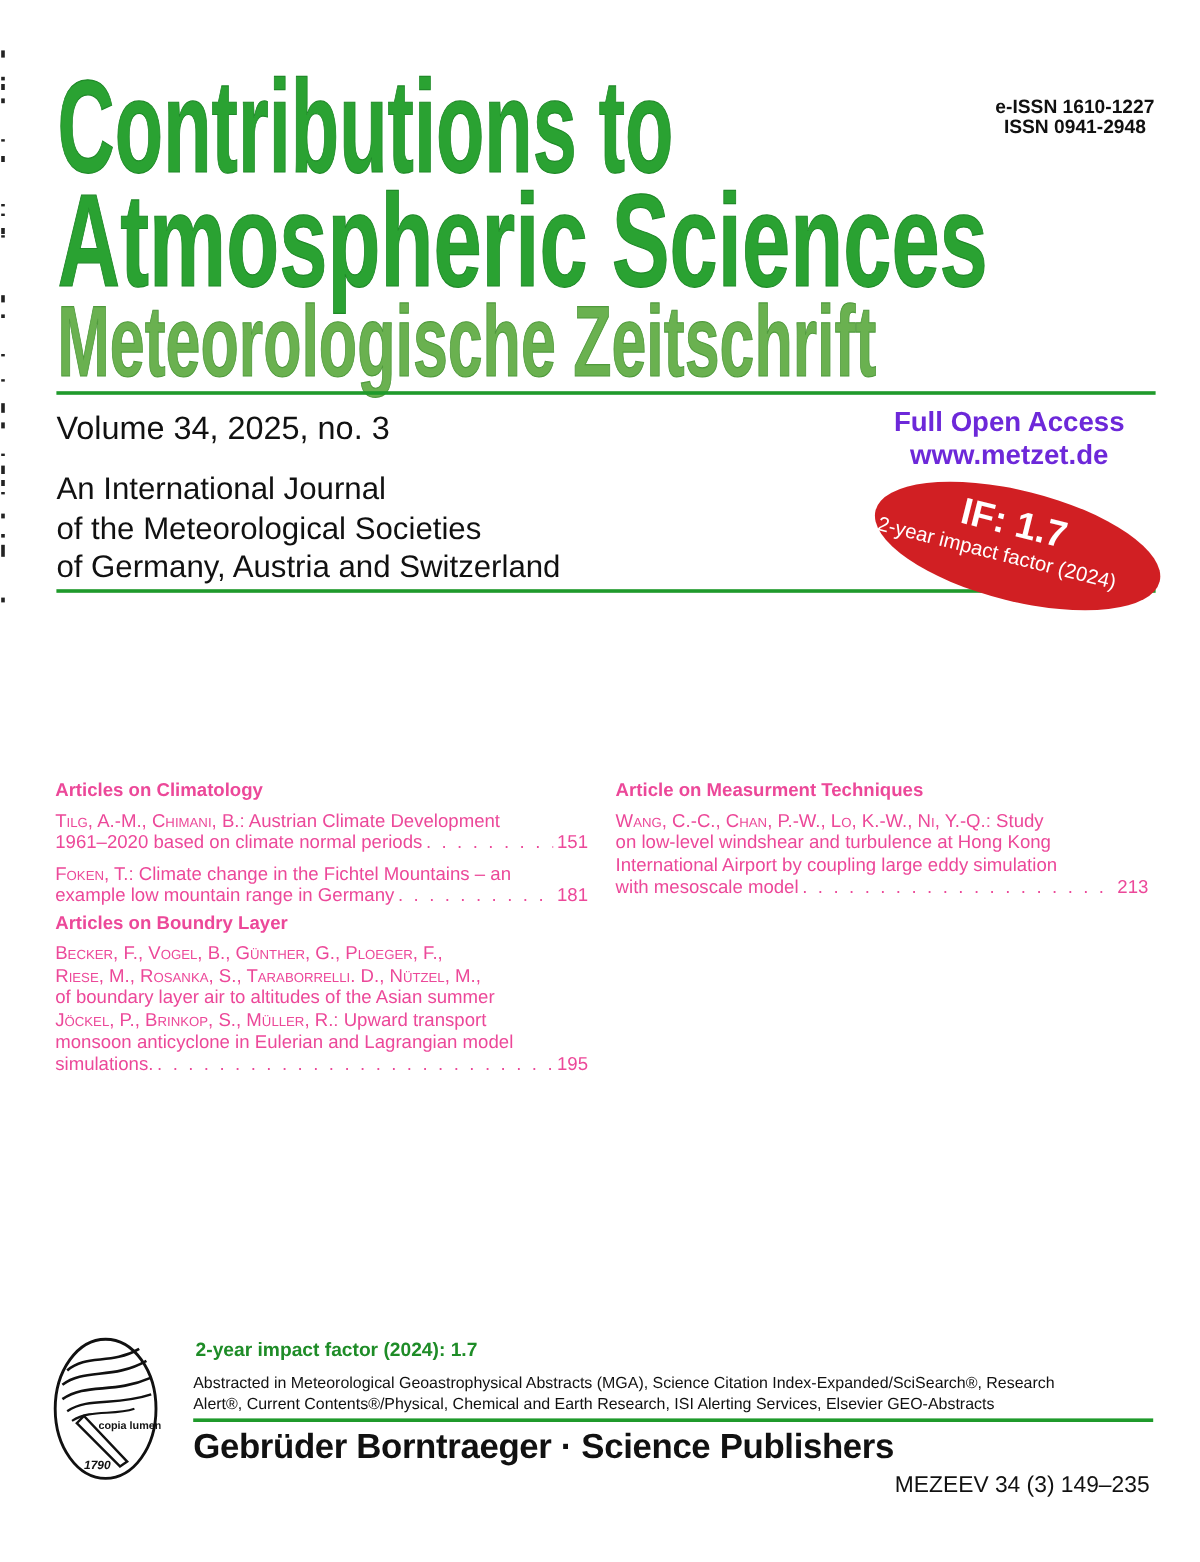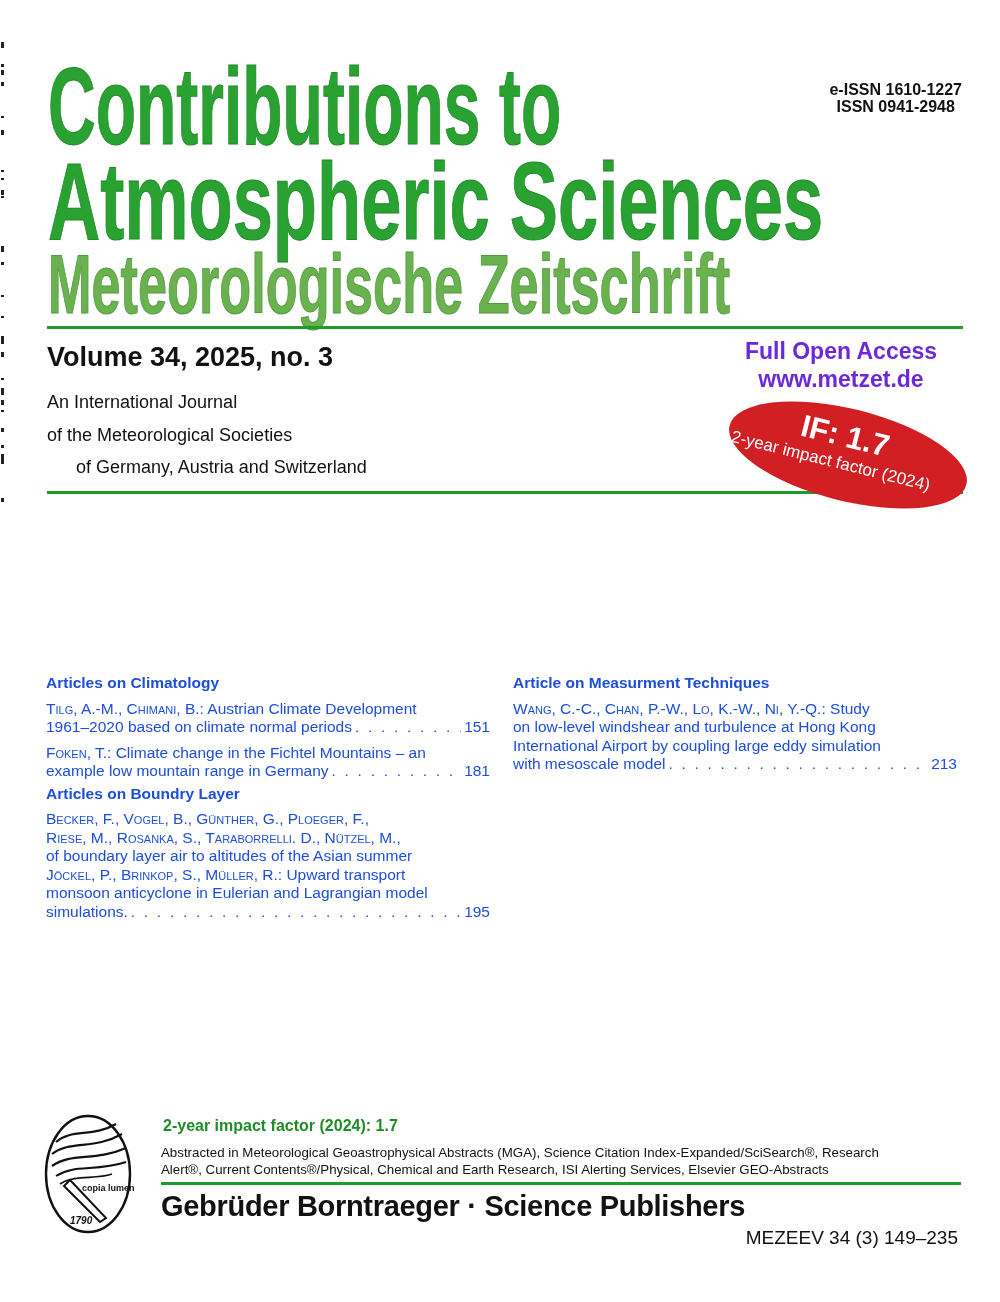--- a/index.html
+++ b/index.html
@@ -9,28 +9,28 @@
   .title { font-family:"Liberation Sans", sans-serif; font-weight:bold;
            transform-origin:left top; white-space:nowrap; letter-spacing:0px; }
   .t1 { left:48px; top:42px; font-size:110px; color:#2aa232; transform:scaleX(0.60) scaleY(1.0);
         -webkit-text-stroke:1px #1f8a28; }
   .t2 { left:48px; top:137px; font-size:110px; color:#2aa232; transform:scaleX(0.657);
         -webkit-text-stroke:1px #1f8a28; }
   .t3 { left:48px; top:236px; font-size:84px; color:#6ab150; transform:scaleX(0.622);
         -webkit-text-stroke:1px #4f9a3c; }
   .rule { position:absolute; background:#1f9a2b; height:3px; }
   .issn { right:38px; top:81px; text-align:center; font-weight:bold; font-size:16px; line-height:17px; color:#111; }
-  .vol { left:47px; top:342px; font-size:27px; font-weight:bold; color:#111; }
-  .sub { left:47px; font-size:18px; color:#111; white-space:nowrap; }
+  .vol { left:47px; top:342px; font-size:27px; font-weight:normal; color:#111; }
+  .sub { left:47px; font-size:26px; color:#111; white-space:nowrap; }
   .oa { left:700px; width:282px; text-align:center; font-weight:bold; font-size:23px; color:#6d28d9; }
   .ellipse { left:726px; top:409px; width:244px; height:92px; border-radius:50%;
              background:#d11f23; transform:rotate(14deg); }
   .ell-if { left:806px; top:408px; font-size:31px; font-weight:bold; color:#fff; transform:rotate(14deg); transform-origin:left top; white-space:nowrap; }
   .ell-sub { left:732px; top:420px; font-size:17px; color:#fff; transform:rotate(14deg); transform-origin:left top; white-space:nowrap; }
-  .col { font-size:15.5px; line-height:18.5px; color:#1d4ed8;margin-top:24px; }
+  .col { font-size:15.5px; line-height:18.5px; color:#ec4899; }
   .col .head { font-weight:bold; font-size:15.5px; margin-bottom:7px; }
   .col .entry { margin-bottom:7px; }
   .sc { font-variant:small-caps; }
   .row-last { display:flex; align-items:baseline; }
   .row-last .lead { flex:0 0 auto; }
   .row-last .dots { flex:1 1 auto; overflow:hidden; white-space:nowrap; letter-spacing:2.2px; margin:0 3px; }
   .row-last .pg { flex:0 0 auto; }
   .if-footer { left:163px; top:1117px; font-size:16px; font-weight:bold; color:#1e8c27; }
   .abstracted { left:161px; top:1145px; font-size:13.3px; line-height:16.5px; color:#111; width:800px; }
   .publisher { left:161px; top:1190px; font-size:29px; font-weight:bold; color:#111; letter-spacing:-0.3px; }
@@ -75,21 +75,21 @@
 
 <div class="abs title t1">Contributions to</div>
 <div class="abs title t2">Atmospheric Sciences</div>
 <div class="abs title t3">Meteorologische Zeitschrift</div>
 
 <div class="rule" style="left:47px; top:326px; width:916px;"></div>
 
 <div class="abs vol">Volume 34, 2025, no. 3</div>
 <div class="abs sub" style="top:392px;">An International Journal</div>
 <div class="abs sub" style="top:425px;">of the Meteorological Societies</div>
-<div class="abs sub" style="top:457px;margin-left:29px;">of Germany, Austria and Switzerland</div>
+<div class="abs sub" style="top:457px;">of Germany, Austria and Switzerland</div>
 
 <div class="abs oa" style="top:338px;">Full Open Access</div>
 <div class="abs oa" style="top:366px;">www.metzet.de</div>
 
 <div class="rule" style="left:47px; top:491px; width:916px;"></div>
 
 <div class="abs ellipse"></div>
 <div class="abs ell-if">IF: 1.7</div>
 <div class="abs ell-sub" style="top:427px; left:734px;">2-year impact factor (2024)</div>
 

